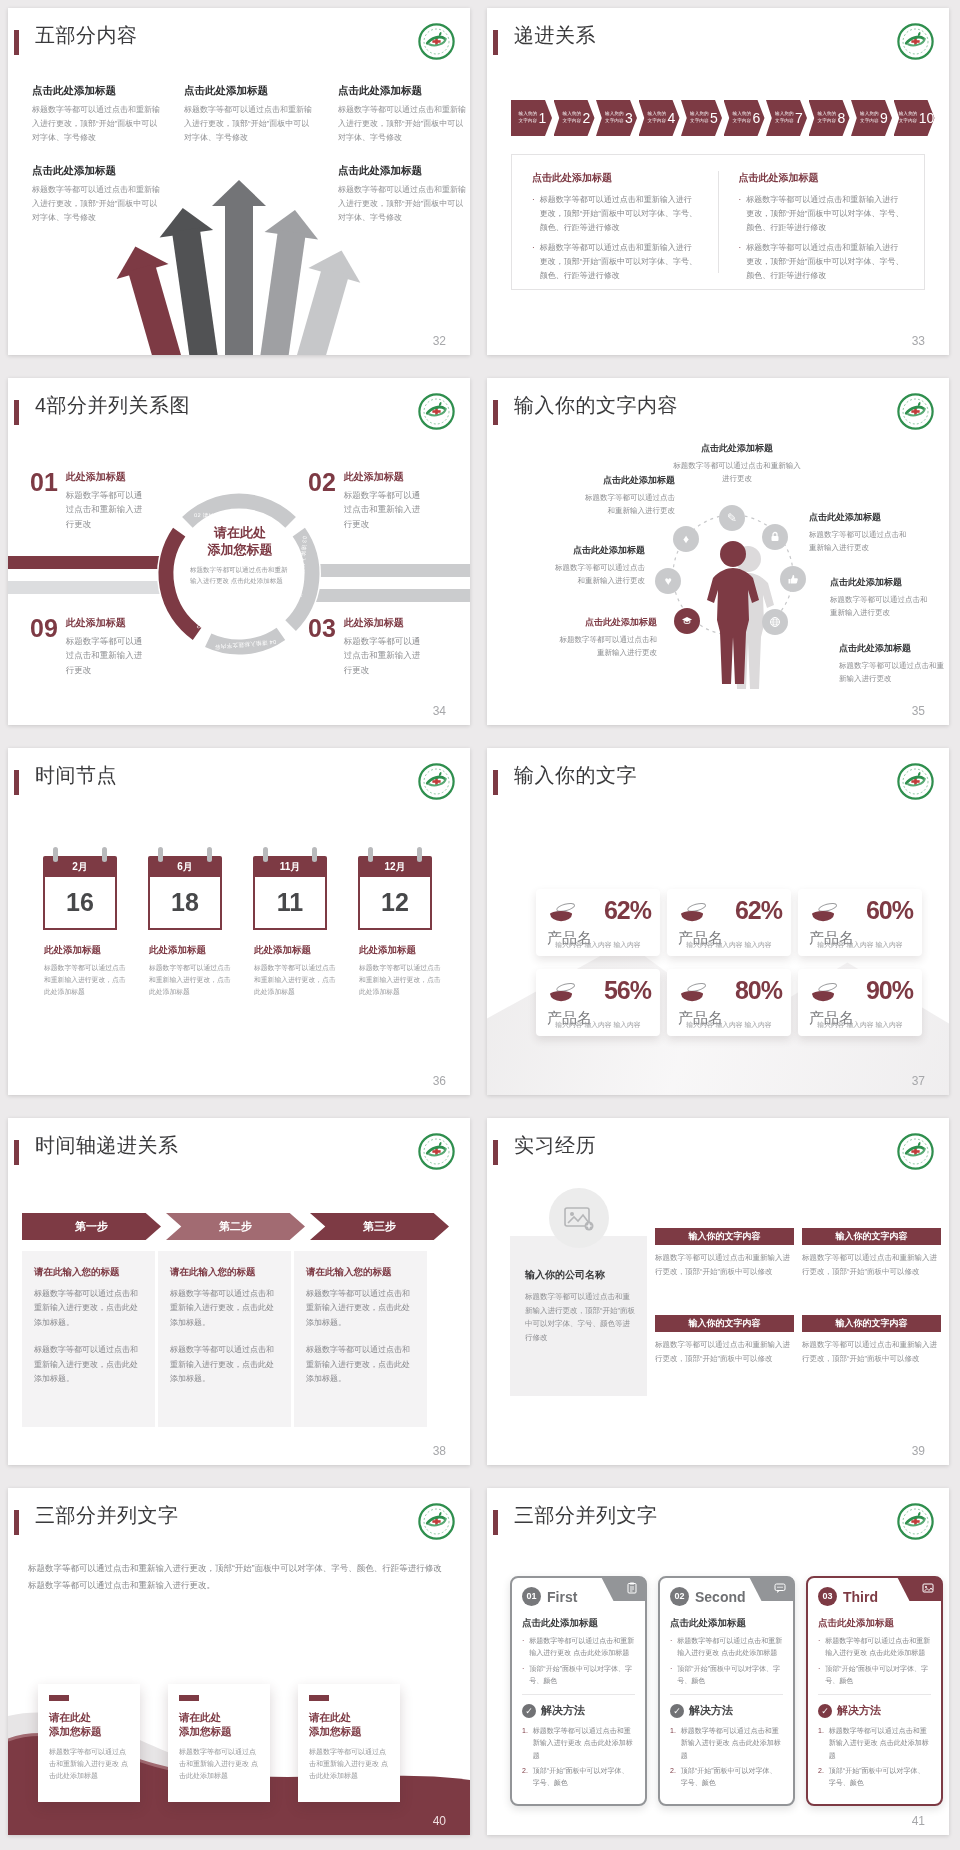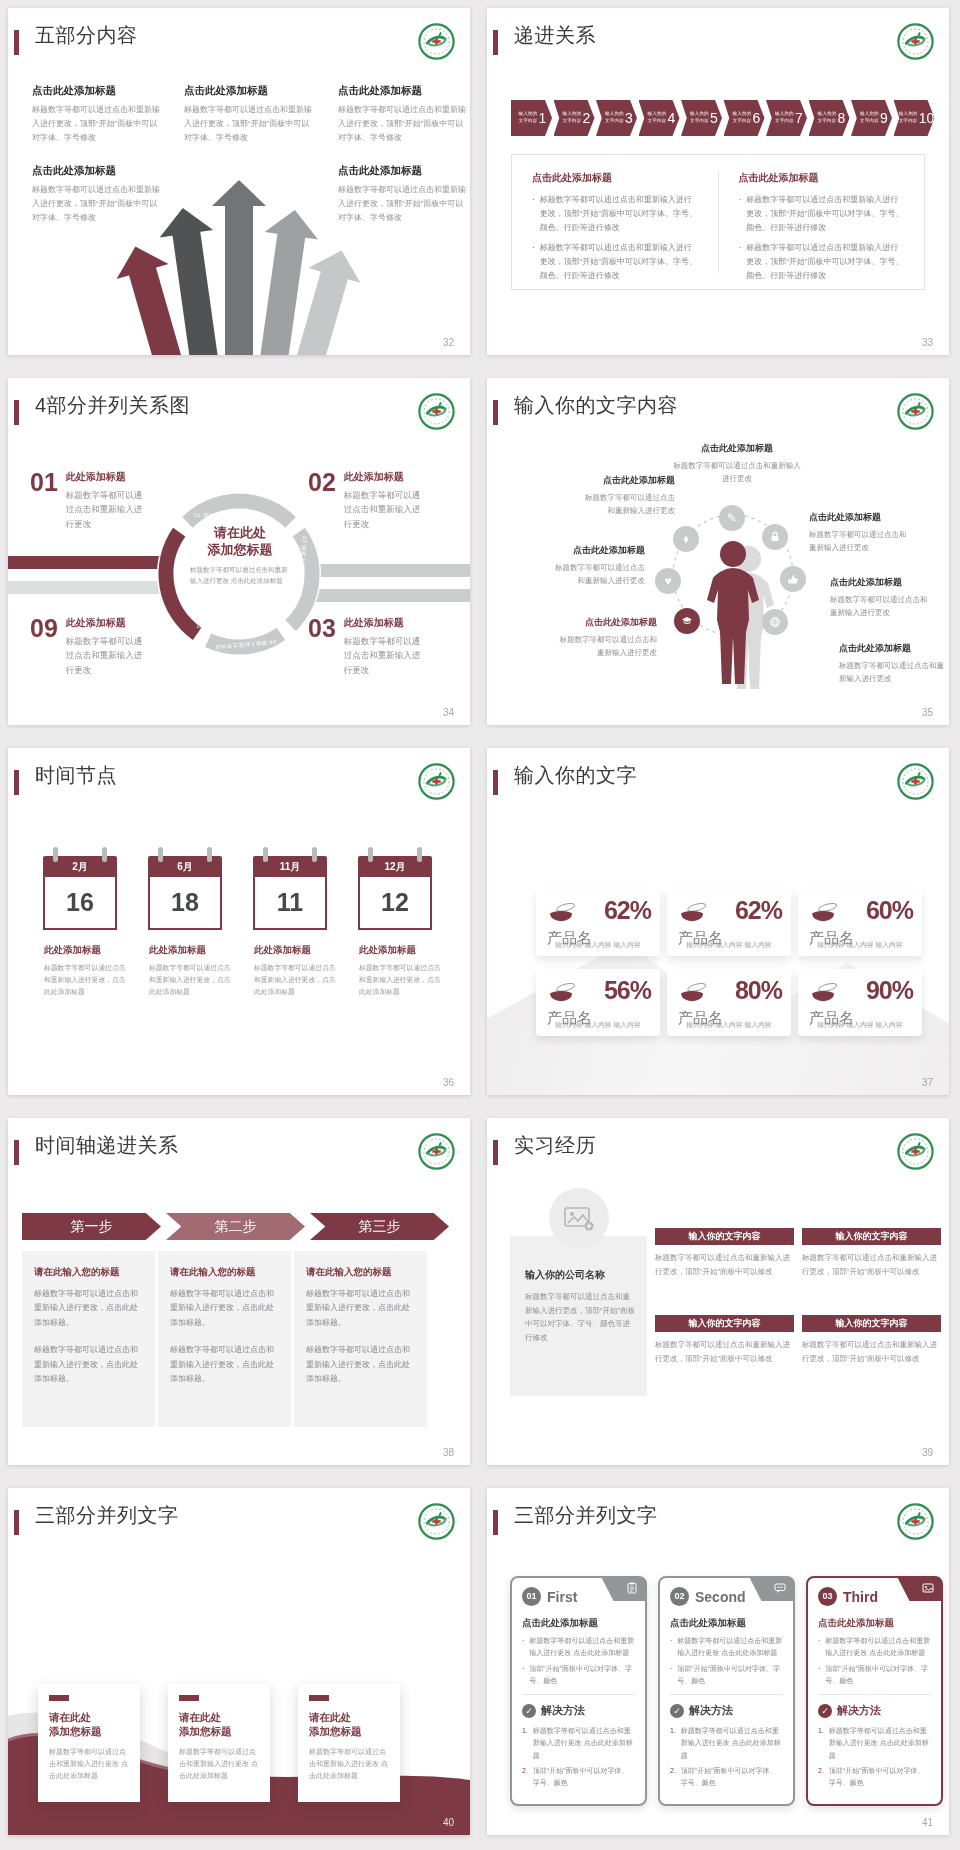--- a/index.html
+++ b/index.html
@@ -5,21 +5,21 @@
 :root{--mar:#7d3a44;--marl:#a26b72;--gtxt:#8e8f92;--dk:#2f3032;}
 *{box-sizing:border-box}
 body{margin:0;background:#eceaeb;font-family:"Liberation Sans","DejaVu Sans",sans-serif;}
 .board{position:relative;width:960px;height:1850px;background:#eceaeb;overflow:hidden}
 .slide{position:absolute;width:462px;height:347px;background:#fff;box-shadow:0 1px 4px rgba(0,0,0,.15);overflow:hidden}
 .c1{left:8px}.c2{left:487px}
 .r1{top:8px}.r2{top:378px}.r3{top:748px}.r4{top:1118px}.r5{top:1488px}
 .s-bar{position:absolute;left:6px;top:22px;width:5px;height:25px;background:var(--mar)}
 .s-title{position:absolute;left:27px;top:14px;font-size:20px;font-weight:400;color:#3a3a3c;letter-spacing:.5px;margin:0}
 .logo{position:absolute;right:15px;top:15px;width:37px;height:37px}
-.pagenum{position:absolute;right:16px;bottom:7px;font-size:10px;color:#a6a7aa}
+.pagenum{position:absolute;right:24px;bottom:7px;font-size:12px;color:#a6a7aa}
 h3,h4,p{margin:0}
 
 .s32-art{position:absolute;left:0;top:0;width:462px;height:347px}
 .tb{position:absolute;width:128px}
 .tb h3{font-size:10.5px;color:#2b2c2e;margin-bottom:5px}
 .tb p{font-size:8px;color:var(--gtxt);line-height:1.75}
 .s32-blocks .tb:nth-child(1){left:24px;top:76px}
 .s32-blocks .tb:nth-child(2){left:176px;top:76px}
 .s32-blocks .tb:nth-child(3){left:330px;top:76px}
 .s32-blocks .tb:nth-child(4){left:24px;top:156px}
@@ -83,21 +83,21 @@
 .p37{position:absolute;left:24px;top:76px;width:414px;font-size:8.5px;color:#87888b;line-height:2;text-align:justify}
 .s37-wave{position:absolute;left:0;right:0;bottom:0;height:170px;background:linear-gradient(105deg,#dcd9da 0%,#f1eff0 45%,#e0dddf 100%);clip-path:polygon(0 100%,0 55%,30% 10%,55% 60%,78% 22%,100% 58%,100% 100%);opacity:.5}
 .s37-cards{position:absolute;left:49px;top:141px;display:grid;grid-template-columns:repeat(3,124px);gap:13px 7px}
 .pcard{position:relative;width:124px;height:67px;background:#fff;border-radius:4px;box-shadow:0 4px 9px rgba(60,40,45,.12)}
 .pcard .jar{position:absolute;left:12px;top:12px}
 .pcard .pname{position:absolute;left:11px;top:40px;font-size:15px;color:#7b7c7f}
 .pcard .pct{position:absolute;right:9px;top:7px;font-size:25px;font-weight:bold;color:var(--mar);letter-spacing:-1px}
 .pcard .foot{position:absolute;bottom:6px;width:100%;text-align:center;font-size:6.8px;color:#9a9b9e}
 
 .s38-steps{position:absolute;left:14px;top:95px;display:flex;gap:5px}
-.step38{width:139px;height:27px;background:var(--mar);clip-path:polygon(0 0,89% 0,100% 50%,89% 100%,0 100%,11% 50%);color:#fff;font-size:14px;font-weight:normal;text-align:center;line-height:27px}
+.step38{width:139px;height:27px;background:var(--mar);clip-path:polygon(0 0,89% 0,100% 50%,89% 100%,0 100%,11% 50%);color:#fff;font-size:11px;font-weight:bold;text-align:center;line-height:27px}
 .s38-steps .step38:nth-child(1){clip-path:polygon(0 0,89% 0,100% 50%,89% 100%,0 100%)}
 .s38-steps .step38:nth-child(2){background:var(--marl)}
 .s38-cards{position:absolute;left:14px;top:133px;display:flex;gap:3px}
 .card38{width:133px;height:176px;background:#f4f3f4;padding:15px 12px}
 .card38 h3{font-size:9.5px;color:var(--mar);margin-bottom:8px}
 .card38 p{font-size:8px;color:#85868a;line-height:1.8;margin-bottom:13px}
 
 .ph39{position:absolute;left:62px;top:70px;width:60px;height:60px;border-radius:50%;background:#ececec;display:flex;align-items:center;justify-content:center;z-index:2}
 .panel39{position:absolute;left:23px;top:118px;width:137px;height:160px;background:#f1f0f1}
 .s39-company{position:absolute;left:38px;top:150px;width:110px}
@@ -675,20 +675,21 @@
     <h2 class="s-title">三部分并列文字</h2>
     <span class="logo"><svg viewBox="0 0 40 40" width="37" height="37">
           <circle cx="20" cy="20" r="18.5" fill="#fff" stroke="#2f8f4e" stroke-width="2.4"></circle>
           <circle cx="20" cy="20" r="13.5" fill="none" stroke="#7fbf97" stroke-width="1" stroke-dasharray="2 2.4"></circle>
           <rect x="18.6" y="15.5" width="2.8" height="9" fill="#c23b3b"></rect>
           <rect x="15.5" y="18.6" width="9" height="2.8" fill="#c23b3b"></rect>
           <path d="M10 22c4-6 14-9 19-5" fill="none" stroke="#2f8f4e" stroke-width="3" stroke-linecap="round"></path>
           <path d="M30 17c-1 6-12 9-18 6" fill="none" stroke="#57a873" stroke-width="2.2" stroke-linecap="round"></path>
           <path d="M25 9.5c-2 1-3 3-2 5 2-1 3-3 2-5z" fill="#2f8f4e"></path>
         </svg></span>
+    <p class="p40">标题数字等都可以通过点击和重新输入进行更改，顶部“开始”面板中可以对字体、字号、颜色、行距等进行修改标题数字等都可以通过点击和重新输入进行更改。</p>
     <svg class="s40-art" viewBox="0 0 462 347" preserveAspectRatio="none">
       <path d="M0,228 C90,206 170,292 280,296 C360,299 420,288 462,294 L462,347 0,347 Z" fill="#e7e5e6"></path>
       <path d="M0,252 C60,230 115,280 195,286 C295,294 395,282 462,292 L462,347 0,347 Z" fill="#7d3a44"></path>
       <path d="M0,252 C60,230 115,280 195,286" fill="none" stroke="#a26b72" stroke-width="3"></path>
     </svg>
     <div class="s40-cards">
 
     <div class="card40">
         <div class="mark"></div>
         <div class="t">请在此处</div>

